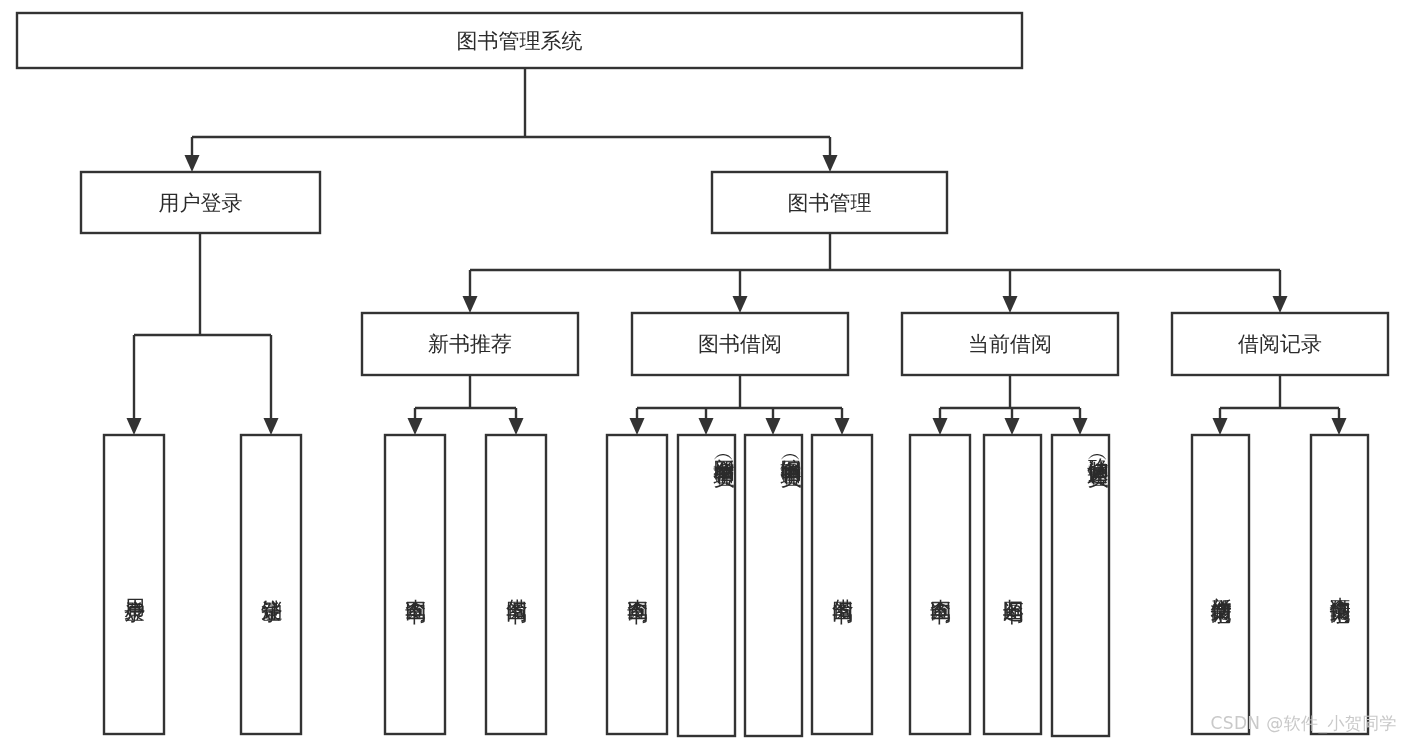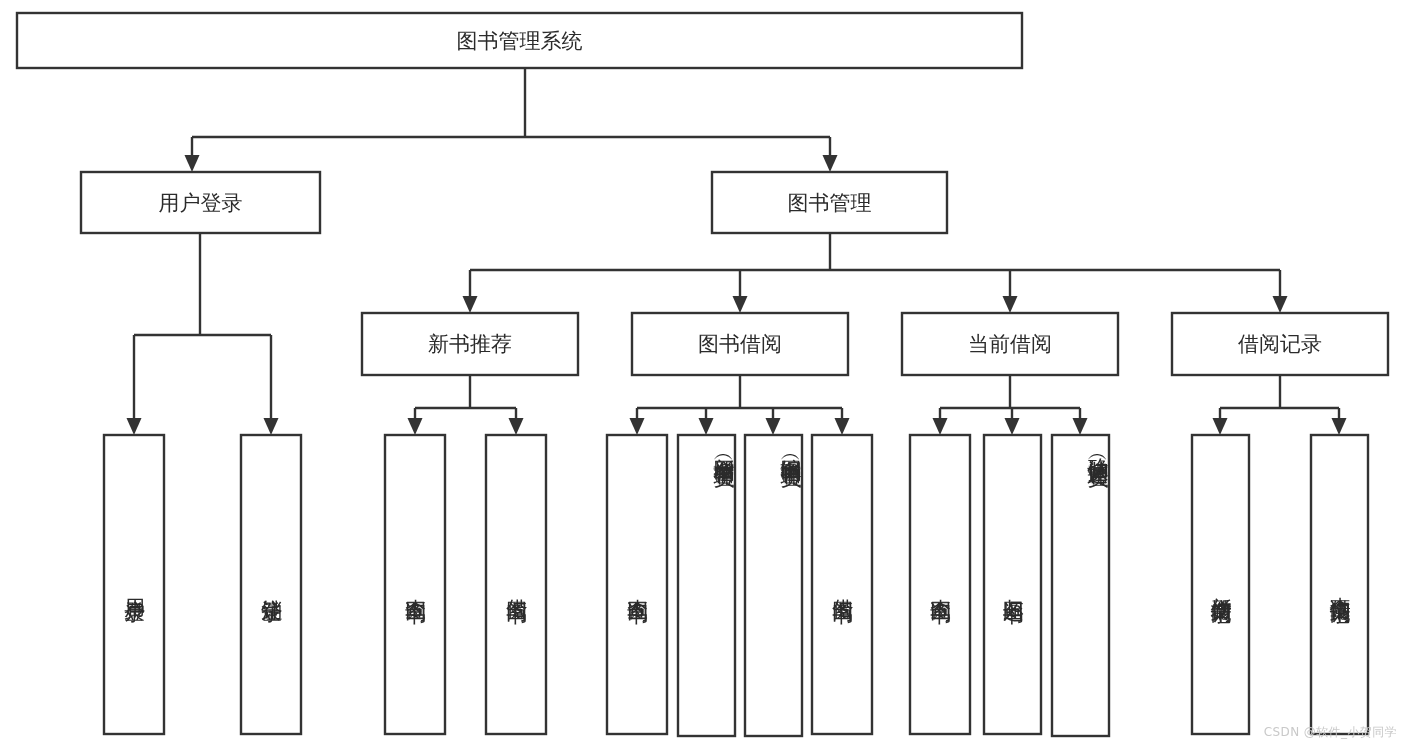--- a/index.html
+++ b/index.html
@@ -58,23 +58,23 @@
     line-height: 1.12;
     color: #2b2b2b;
     letter-spacing: 1.5px;
     text-align: center;
     white-space: nowrap;
     pointer-events: none;
   }
   .watermark {
     position: absolute;
     right: 8px;
-    bottom: 6px;
-    font-family: "DejaVu Sans", "Liberation Sans", sans-serif;
-    font-size: 12px;
+    bottom: 12px;
+    font-family: "DejaVu Sans", "Liberation Sans", sans-serif;
+    font-size: 17px;
     color: #c9c9c9;
     white-space: nowrap;
     letter-spacing: 0.4px;
     margin-left: 40px;
   }
 </style>
 </head>
 <body>
 
 <div id="diagram-root">

